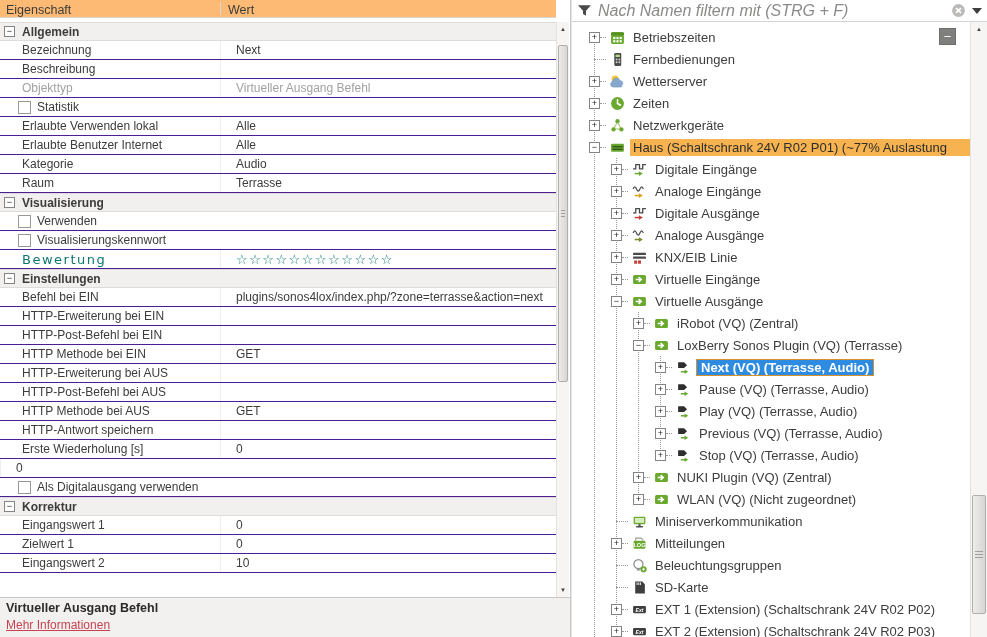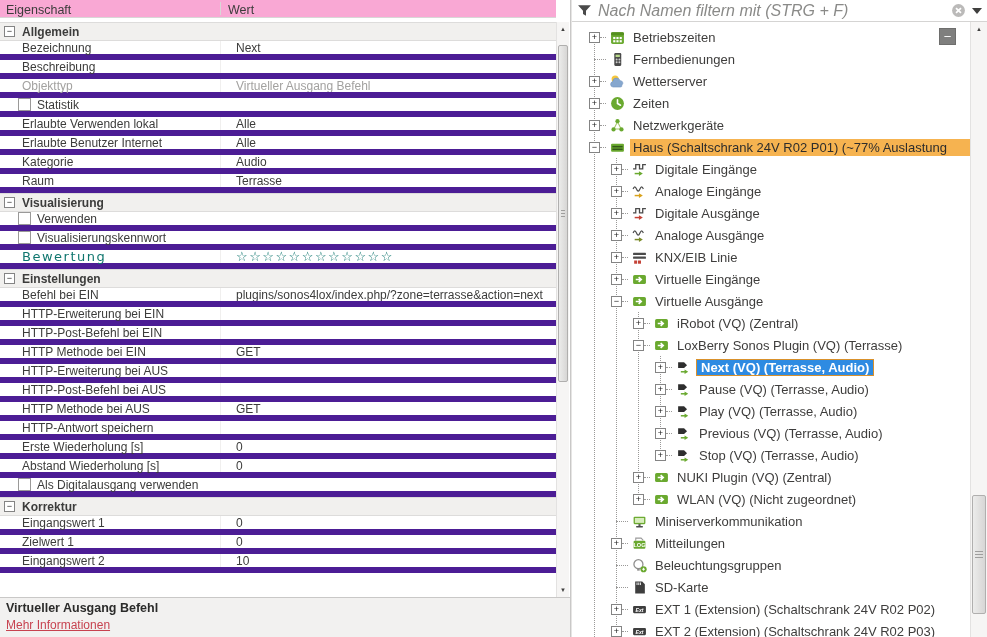--- a/index.html
+++ b/index.html
@@ -4,26 +4,26 @@
 <style>
   html,body{margin:0;padding:0;}
   body{
     width:987px;height:637px;overflow:hidden;position:relative;
     font-family:"Liberation Sans","DejaVu Sans",sans-serif;
     background:#fff;color:#3c3c3b;
     -webkit-font-smoothing:antialiased;
   }
   
   .lp{position:absolute;left:0;top:0;width:571px;height:637px;background:#fff;border-right:1px solid #c9c8c7;box-sizing:border-box;}
-  .lp-header{position:absolute;left:0;top:0;width:556px;height:18px;background:#f9a8d4;border-bottom:1px solid #d8d7d6;box-sizing:border-box;font-size:12.5px;line-height:21px;}
+  .lp-header{position:absolute;left:0;top:0;width:556px;height:18px;background:#fdba74;border-bottom:1px solid #d8d7d6;box-sizing:border-box;font-size:12.5px;line-height:21px;}
   .lp-header .h1{position:absolute;left:6px;top:0;}
   .lp-header .hdiv{position:absolute;left:220px;top:2px;bottom:2px;width:1px;background:#d8d7d6;}
   .lp-header .h2{position:absolute;left:228px;top:0;}
   .lp-grid{position:absolute;left:0;top:22px;width:556px;height:575px;overflow:hidden;}
-  .lrow{position:relative;height:19px;box-sizing:border-box;border-bottom:6px solid #4c1d95;display:flex;align-items:center;font-size:12px;background:#fff;}
+  .lrow{position:relative;height:19px;box-sizing:border-box;border-bottom:1px solid #4c1d95;display:flex;align-items:center;font-size:12px;background:#fff;}
   .lrow.group{background:#f1f0ee;border-top:1px solid #dddcdb;border-bottom:1px solid #dddcdb;font-weight:bold;}
   .gexp,.exp{display:inline-block;width:11px;height:11px;box-sizing:border-box;border:1px solid #848484;background:#fff;color:#222;
     font-size:9px;line-height:8px;text-align:center;flex:none;font-weight:normal;}
   .gexp{margin-left:4px;}
   .lrow.group .glabel{margin-left:7px;}
   .plabel{margin-left:22px;width:198px;flex:none;white-space:nowrap;overflow:hidden;}
   .pvalue{flex:1;border-left:1px solid #f0efee;padding-left:15px;white-space:nowrap;overflow:hidden;align-self:stretch;display:flex;align-items:center;}
   .muted{color:#a3a2a0;}
   .cb{display:inline-block;width:13px;height:13px;box-sizing:border-box;border:1px solid #9a9998;background:#fff;margin-left:18px;flex:none;}
   .clabel{margin-left:6px;}
@@ -155,21 +155,20 @@
       </div>
       <div class="lrow prop">
         <span class="plabel">HTTP-Antwort speichern</span>
         <span class="pvalue"></span>
       </div>
       <div class="lrow prop">
         <span class="plabel">Erste Wiederholung [s]</span>
         <span class="pvalue">0</span>
       </div>
       <div class="lrow prop">
-        <span class="plabel">Abstand Wiederholung [s]</span>
         <span class="pvalue">0</span>
       </div>
       <div class="lrow check">
         <span class="cb"></span>
         <span class="clabel">Als Digitalausgang verwenden</span>
       </div>
       <div class="lrow group">
         <span class="gexp">−</span>
         <span class="glabel">Korrektur</span>
       </div>

